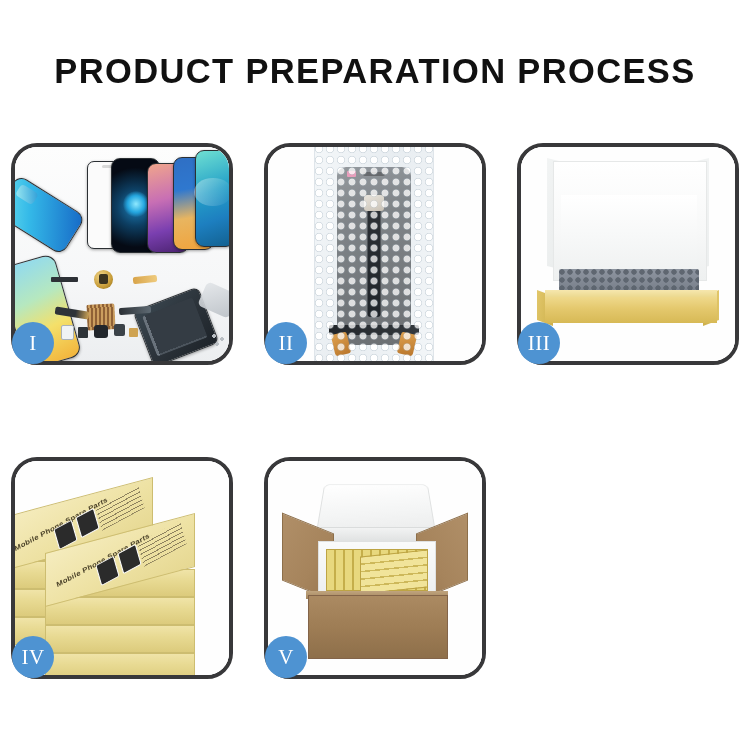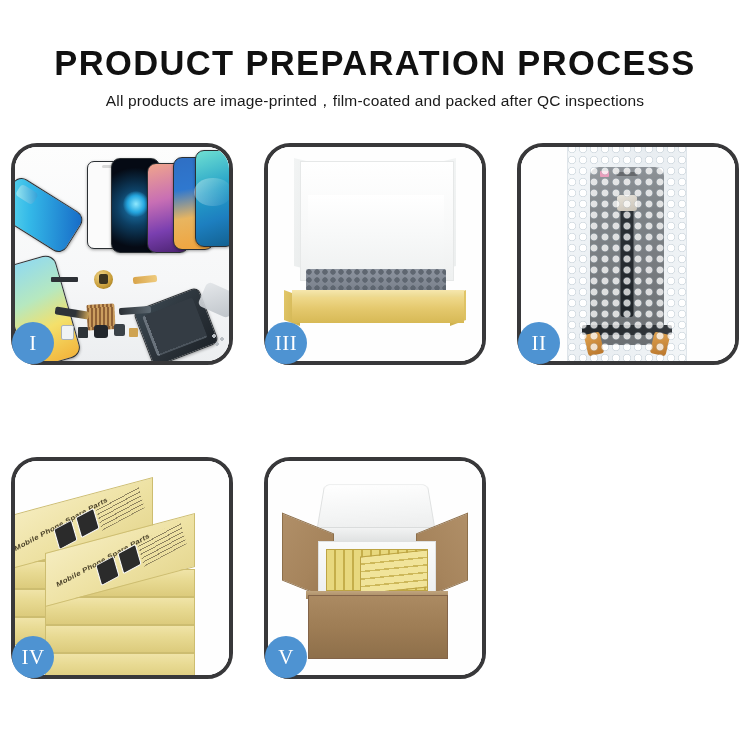--- a/index.html
+++ b/index.html
@@ -12,21 +12,21 @@
     height: 750px;
     overflow: hidden;
     font-family: "Liberation Sans", sans-serif;
     position: relative;
   }
 
   
   .header {
     position: absolute;
     left: 0;
-    top: 7px;
+    top: 15px;
     width: 750px;
     text-align: center;
   }
   .title {
     margin: 0;
     padding-top: 36px;
     font-family: "Liberation Sans", sans-serif;
     font-size: 35px;
     font-weight: 700;
     letter-spacing: 1.4px;
@@ -366,21 +366,20 @@
   .c-tab1{position:absolute;left:46px;top:104px;width:18px;height:22px;
     background:rgba(150,125,90,.55);transform:skewY(19deg);}
   .c-tab2{position:absolute;left:46px;top:158px;width:18px;height:20px;
     background:rgba(150,125,90,.55);transform:skewY(19deg);}
 </style>
 </head>
 <body>
 
 <div class="header">
   <h1 class="title">PRODUCT PREPARATION PROCESS</h1>
-  <p class="subtitle">All products are image-printed，film-coated and packed after QC inspections</p>
 </div>
 
 <div class="grid">
 
   <div class="panel">
     <div class="panel-clip">
       <div class="p1-bg"></div>
       <div class="phone ph-a"></div>
       <div class="phone ph-white"></div>
       <div class="phone ph-dark"></div>
@@ -401,55 +400,55 @@
       <div class="chip-c"></div>
       <div class="chip-d"></div>
       <div class="chip-e"></div>
       <div class="screws"></div>
     </div>
     <div class="badge">I</div>
   </div>
 
   <div class="panel">
     <div class="panel-clip">
-      <div class="p3-bg"></div>
-      <div class="lid-flapL"></div>
-      <div class="lid-flapR"></div>
-      <div class="lid-back"></div>
-      <div class="foam"></div>
-      <div class="inner-bubble"></div>
-      <div class="tray-left"></div>
-      <div class="tray-right"></div>
-      <div class="tray-top"></div>
-      <div class="tray-front"></div>
-    </div>
-    <div class="badge">III</div>
-  </div>
-
-  <div class="panel">
-    <div class="panel-clip">
       <div class="p2-bg"></div>
       <div class="bag">
         <div class="lcd">
           <div class="lcd-notch"></div>
           <div class="lcd-pink"></div>
         </div>
         <div class="ribbon"></div>
         <div class="ribbon-head"></div>
         <div class="bottom-bar"></div>
         <div class="conn-l"></div>
         <div class="conn-r"></div>
         <div class="bubbles-over"></div>
       </div>
     </div>
     <div class="badge">II</div>
   </div>
 
   <div class="panel">
     <div class="panel-clip">
+      <div class="p3-bg"></div>
+      <div class="lid-flapL"></div>
+      <div class="lid-flapR"></div>
+      <div class="lid-back"></div>
+      <div class="foam"></div>
+      <div class="inner-bubble"></div>
+      <div class="tray-left"></div>
+      <div class="tray-right"></div>
+      <div class="tray-top"></div>
+      <div class="tray-front"></div>
+    </div>
+    <div class="badge">III</div>
+  </div>
+
+  <div class="panel">
+    <div class="panel-clip">
       <div class="p4-bg"></div>
       <div class="stack">
 
         <div class="sbox" style="left:-12px; top:72px;"></div>
         <div class="sbox" style="left:-12px; top:100px;"></div>
         <div class="sbox" style="left:-12px; top:128px;"></div>
         <div class="sbox" style="left:-12px; top:156px;"></div>
         <div class="sbox-lid" style="left:-12px; top:36px;">
           <span class="boxlabel">Mobile Phone Spare Parts</span>
           <span class="boxphone" style="left:52px; top:22px;"></span>

